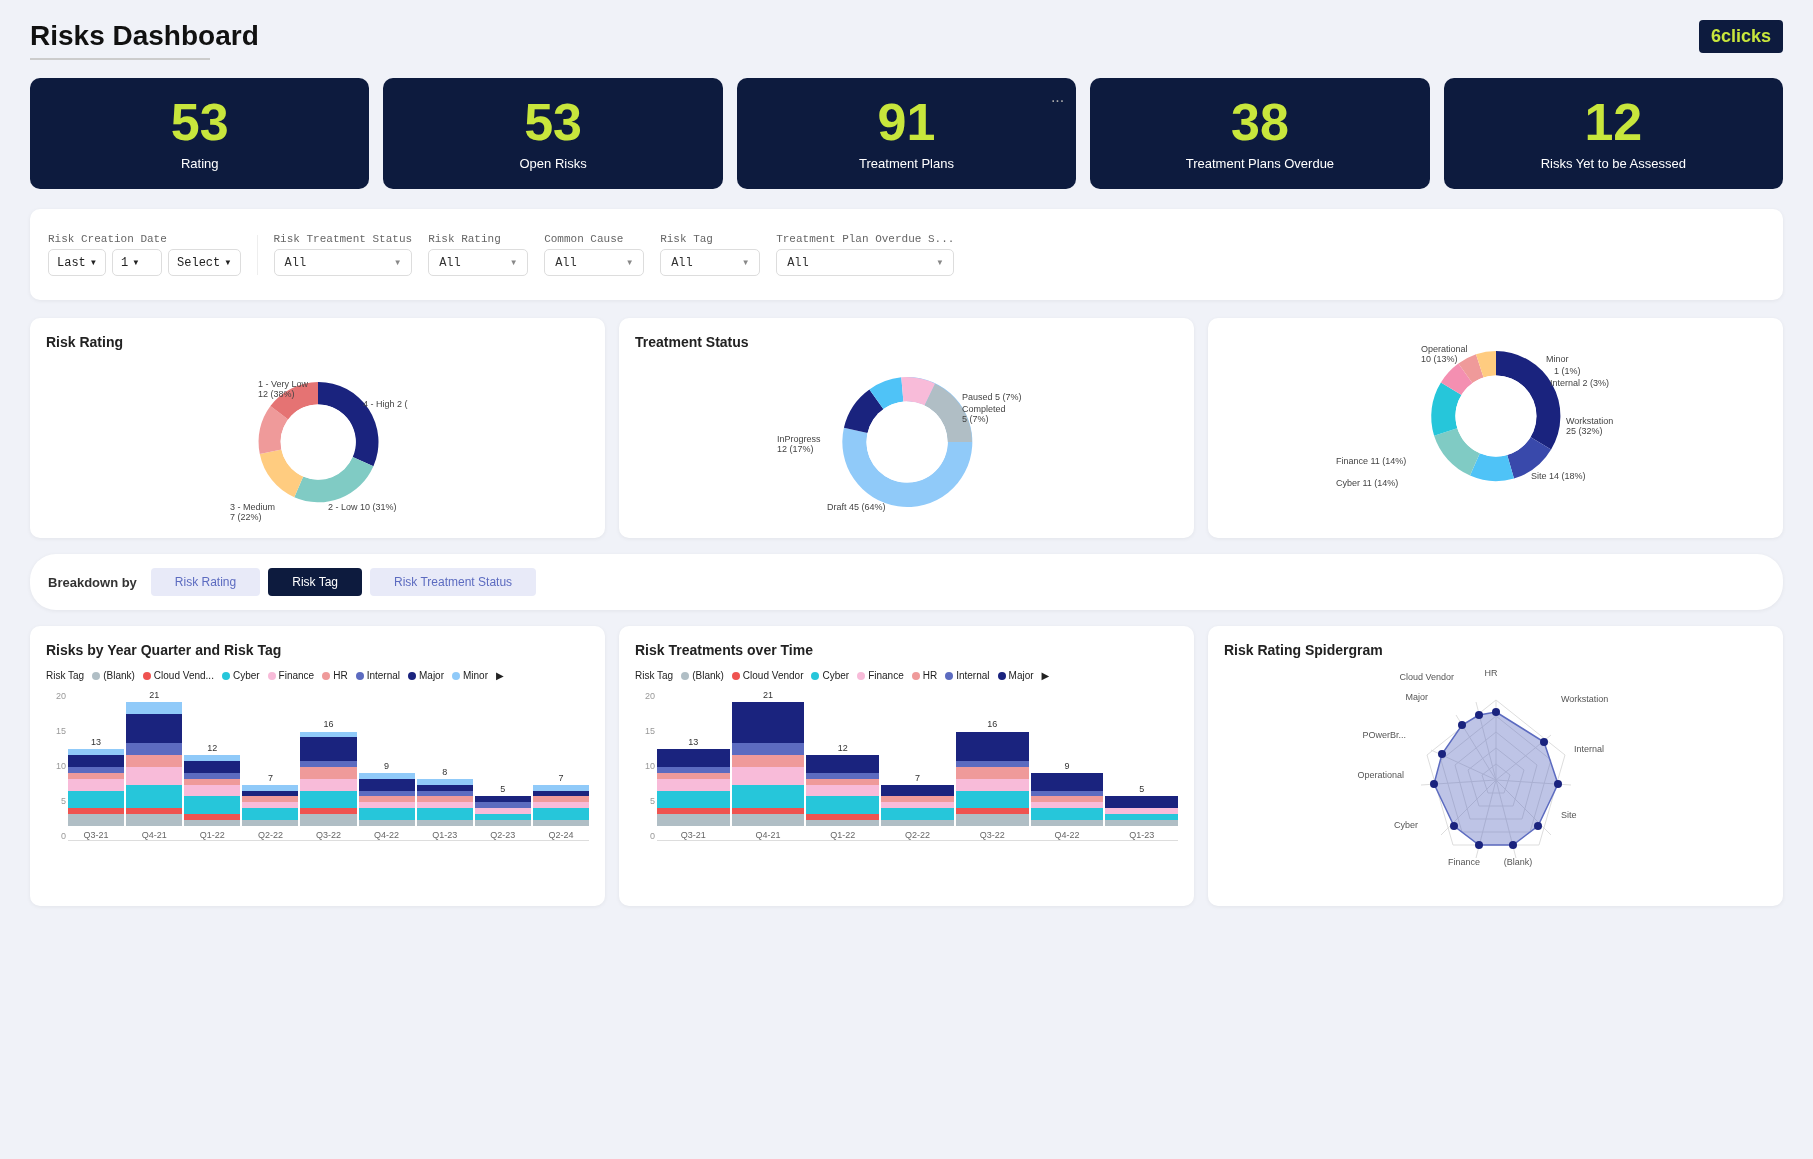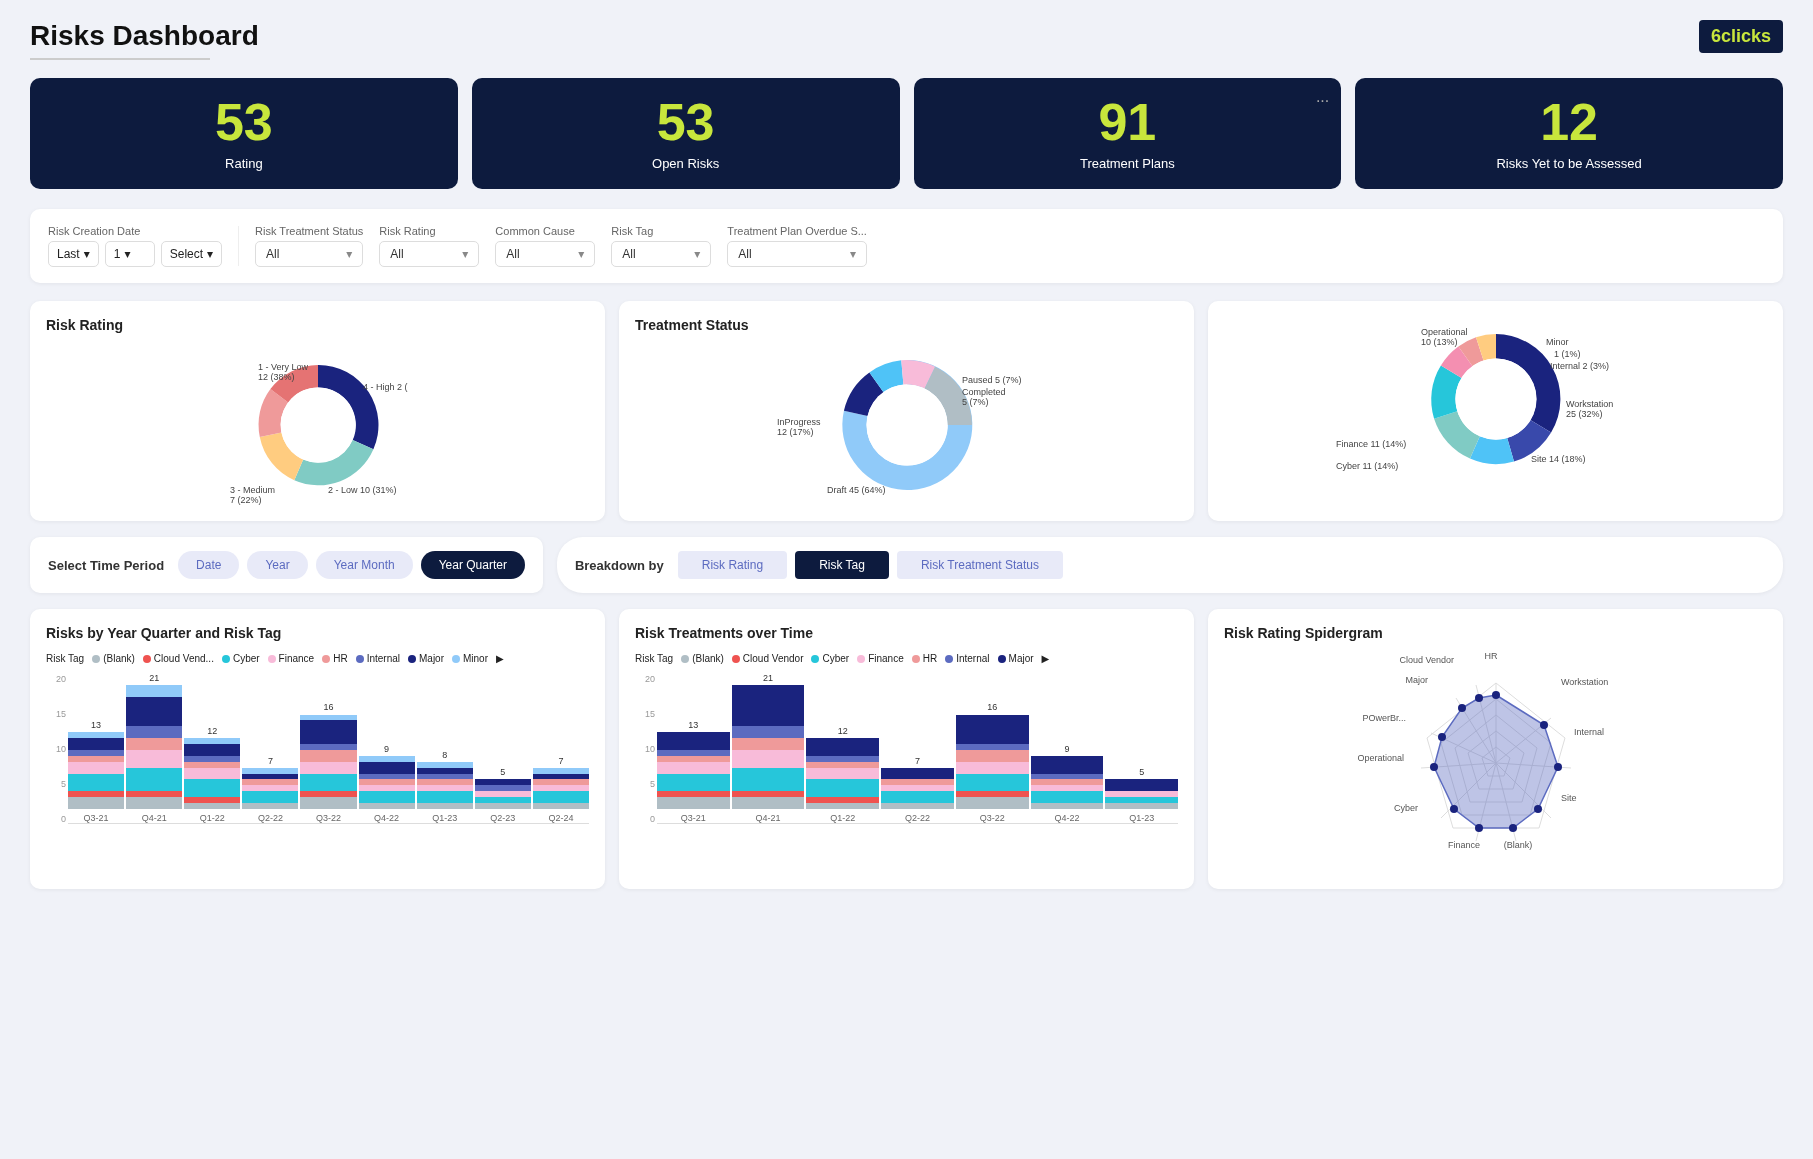--- a/index.html
+++ b/index.html
@@ -14,21 +14,21 @@
     .logo-box { background: #0d1b3e; color: #c8e63c; font-weight: 800; font-size: 18px; padding: 6px 12px; border-radius: 4px; }
     
     
     .kpi-row { display: flex; gap: 14px; margin-bottom: 20px; }
     .kpi-card { flex: 1; background: #0d1b3e; border-radius: 10px; padding: 18px 20px; text-align: center; position: relative; }
     .kpi-number { font-size: 52px; font-weight: 800; color: #c8e63c; line-height: 1; }
     .kpi-label { font-size: 13px; color: #fff; margin-top: 8px; font-weight: 500; }
     .kpi-dots { position: absolute; top: 10px; right: 12px; color: #aaa; font-size: 16px; }
     
     
-    .filters-panel { background: #fff; border-radius: 10px; padding: 16px 18px; margin-bottom: 18px; box-shadow: 0 1px 4px rgba(0,0,0,0.06); }
+    .filters-panel { background: #fff; border-radius: 10px; padding: 24px 18px; margin-bottom: 18px; box-shadow: 0 1px 4px rgba(0,0,0,0.06); font-family: Liberation Mono, monospace; }
     .filters-row { display: flex; align-items: center; gap: 16px; flex-wrap: wrap; }
     .filter-group { display: flex; flex-direction: column; gap: 4px; }
     .filter-label { font-size: 11px; color: #666; font-weight: 500; }
     .filter-select { display: flex; align-items: center; gap: 4px; border: 1px solid #ddd; border-radius: 5px; padding: 5px 10px; background: #fff; cursor: pointer; font-size: 12px; color: #333; min-width: 100px; }
     .filter-select .chevron { margin-left: auto; color: #888; }
     .filter-select-inline { display: flex; gap: 6px; align-items: center; text-align: right; }
     .filter-select-sm { border: 1px solid #ddd; border-radius: 5px; padding: 5px 8px; background: #fff; font-size: 12px; min-width: 50px; display: flex; align-items: center; gap: 4px; cursor: pointer; }
     .no-filters { font-size: 11px; color: #888; margin-top: 6px; }
     .filter-divider { height: 40px; width: 1px; background: #eee; }
     
@@ -83,20 +83,24 @@
       <div class="kpi-label">Rating</div>
     </div>
     <div class="kpi-card">
       <div class="kpi-number">53</div>
       <div class="kpi-label">Open Risks</div>
     </div>
     <div class="kpi-card">
       <div class="kpi-dots">...</div>
       <div class="kpi-number">91</div>
       <div class="kpi-label">Treatment Plans</div>
+    </div>
+    <div class="kpi-card">
+      <div class="kpi-number">38</div>
+      <div class="kpi-label">Treatment Plans Overdue</div>
     </div>
     <div class="kpi-card">
       <div class="kpi-number">12</div>
       <div class="kpi-label">Risks Yet to be Assessed</div>
     </div>
   </div>
 
   <div class="filters-panel">
     <div class="filters-row">
 
@@ -257,27 +261,20 @@
           <text x="10" y="130" font-size="9" fill="#444">Finance 11 (14%)</text>
           <text x="10" y="152" font-size="9" fill="#444">Cyber 11 (14%)</text>
           <text x="205" y="145" font-size="9" fill="#444">Site 14 (18%)</text>
         </svg>
       </div>
     </div>
 
   </div>
 
   <div class="controls-row">
-    <div class="control-panel" style="flex:0 0 auto;">
-      <span class="control-label">Select Time Period</span>
-      <button class="period-btn inactive">Date</button>
-      <button class="period-btn inactive">Year</button>
-      <button class="period-btn inactive">Year Month</button>
-      <button class="period-btn active">Year Quarter</button>
-    </div>
     <div class="control-panel breakdown-panel">
       <span class="control-label">Breakdown by</span>
       <button class="breakdown-btn inactive">Risk Rating</button>
       <button class="breakdown-btn active">Risk Tag</button>
       <button class="breakdown-btn inactive">Risk Treatment Status</button>
     </div>
   </div>
 
   <div class="bottom-charts-row">
 

